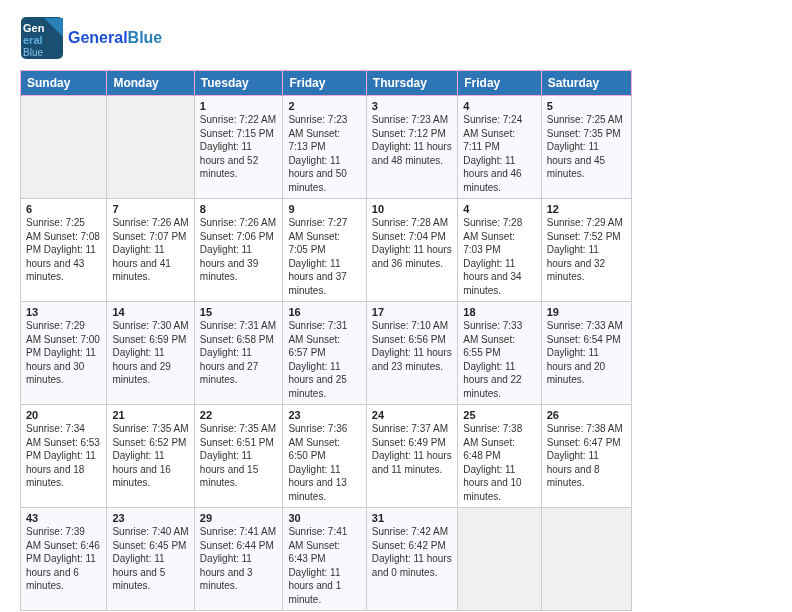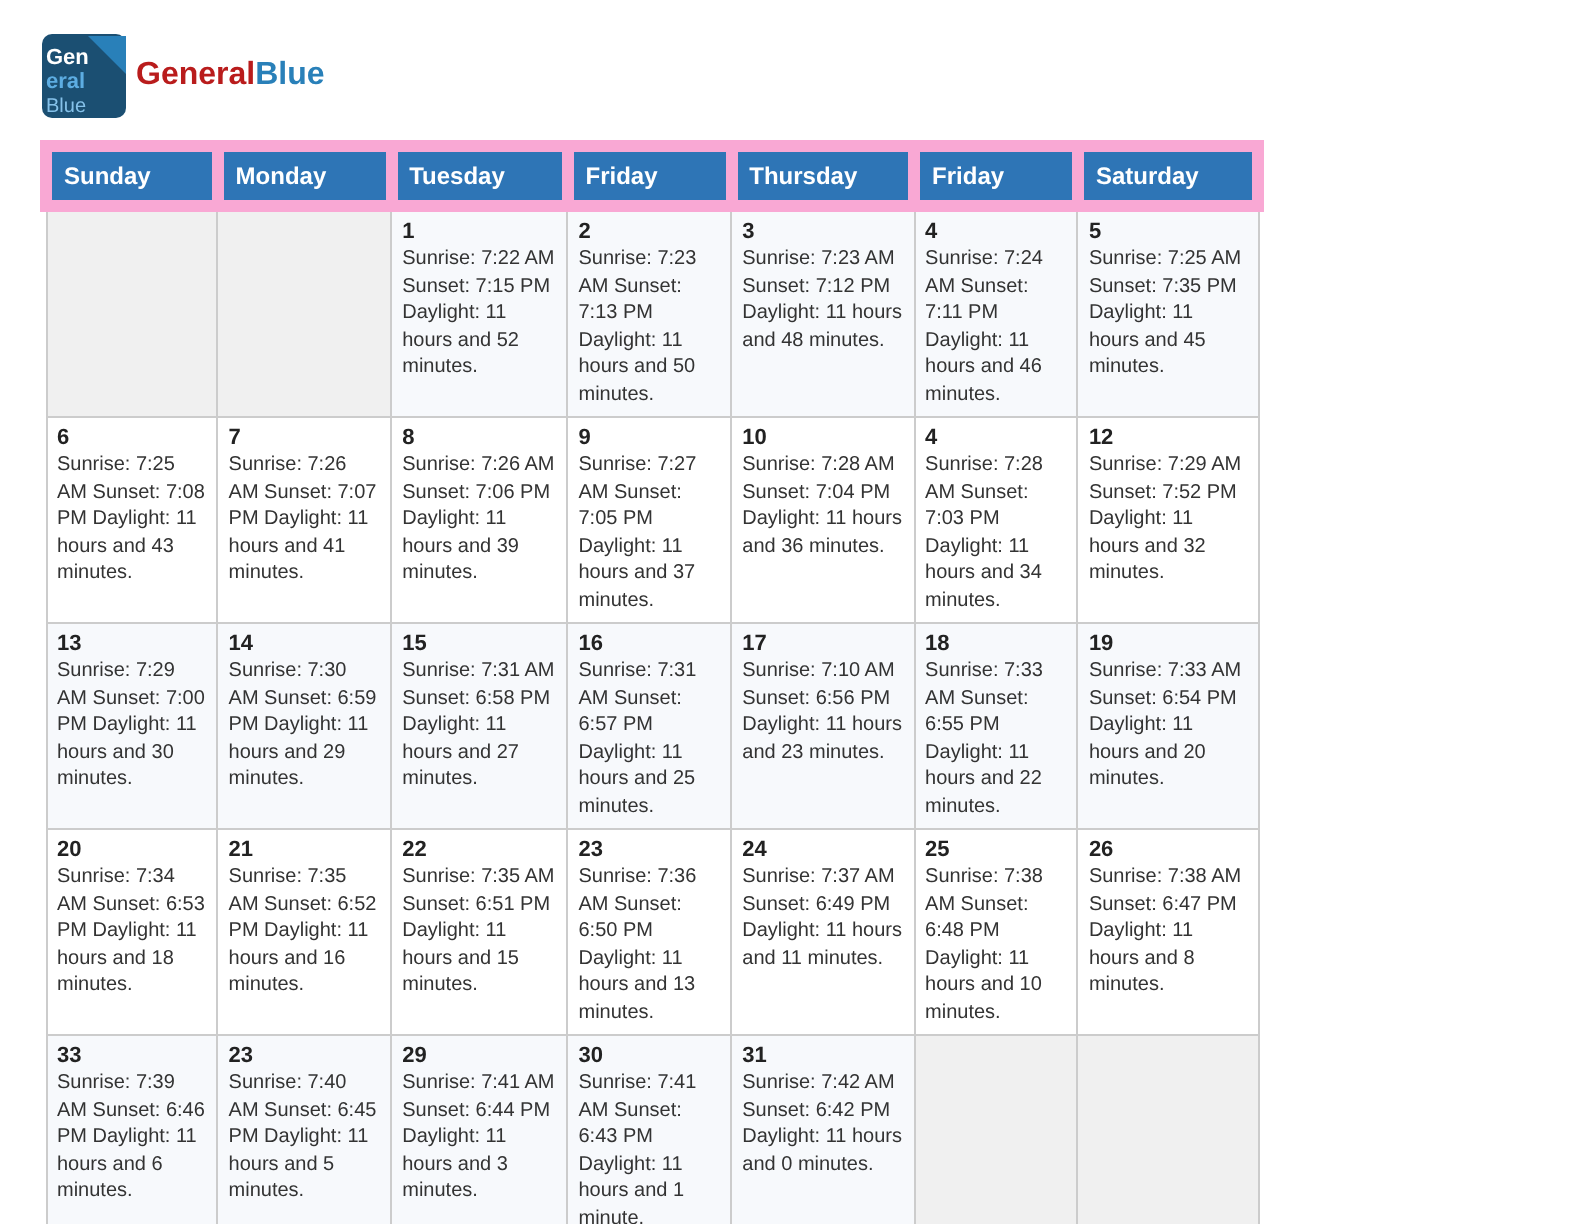--- a/index.html
+++ b/index.html
@@ -45,21 +45,21 @@
       border-collapse: collapse;
       font-size: 10.5px;
     }
     .calendar th {
       background: #2e75b6;
       color: #fff;
       padding: 5px 6px;
       text-align: left;
       font-size: 12px;
       font-weight: bold;
-      border: 6px solid #f9a8d4;
+      border: 1px solid #f9a8d4;
     }
     .calendar td {
       border: 1px solid #ccc;
       padding: 4px 5px;
       vertical-align: top;
       width: 113px;
       height: 80px;
       background: #fff;
     }
     .calendar tr:nth-child(odd) td {
@@ -91,21 +91,21 @@
     <div class="logo">
   <svg width="44" height="44" viewBox="0 0 44 44">
     <rect x="1" y="1" width="42" height="42" rx="5" fill="#1b4f72"></rect>
     <polygon points="24,2 43,2 43,21" fill="#2980b9"></polygon>
     <text x="3" y="16" font-size="11" fill="white" font-family="Arial" font-weight="bold">Gen</text>
     <text x="3" y="28" font-size="11" fill="#5dade2" font-family="Arial" font-weight="bold">eral</text>
     <text x="3" y="40" font-size="10" fill="#85c1e9" font-family="Arial">Blue</text>
   </svg>
   <div>
     <div style="font-size:16px;font-weight:bold;color:#1a5276;line-height:1.1">
-      <span style="color:#b91c1c">General</span><span style="color:#2980b9">Blue</span>
+      <span style="color:#1d4ed8">General</span><span style="color:#2980b9">Blue</span>
     </div>
   </div>
 </div>
     <div class="title-block">
       <div class="month-title"></div>
       <div class="location"></div>
     </div>
   </div>
 
   <table class="calendar">
@@ -282,21 +282,21 @@
           </td>
           <td>
             <div class="day-number">26</div>
             <div class="day-info">Sunrise: 7:38 AM
 Sunset: 6:47 PM
 Daylight: 11 hours and 8 minutes.</div>
           </td>
         </tr>
         <tr>
           <td>
-            <div class="day-number">33</div>
+            <div class="day-number">43</div>
             <div class="day-info">Sunrise: 7:39 AM
 Sunset: 6:46 PM
 Daylight: 11 hours and 6 minutes.</div>
           </td>
           <td>
             <div class="day-number">23</div>
             <div class="day-info">Sunrise: 7:40 AM
 Sunset: 6:45 PM
 Daylight: 11 hours and 5 minutes.</div>
           </td>

